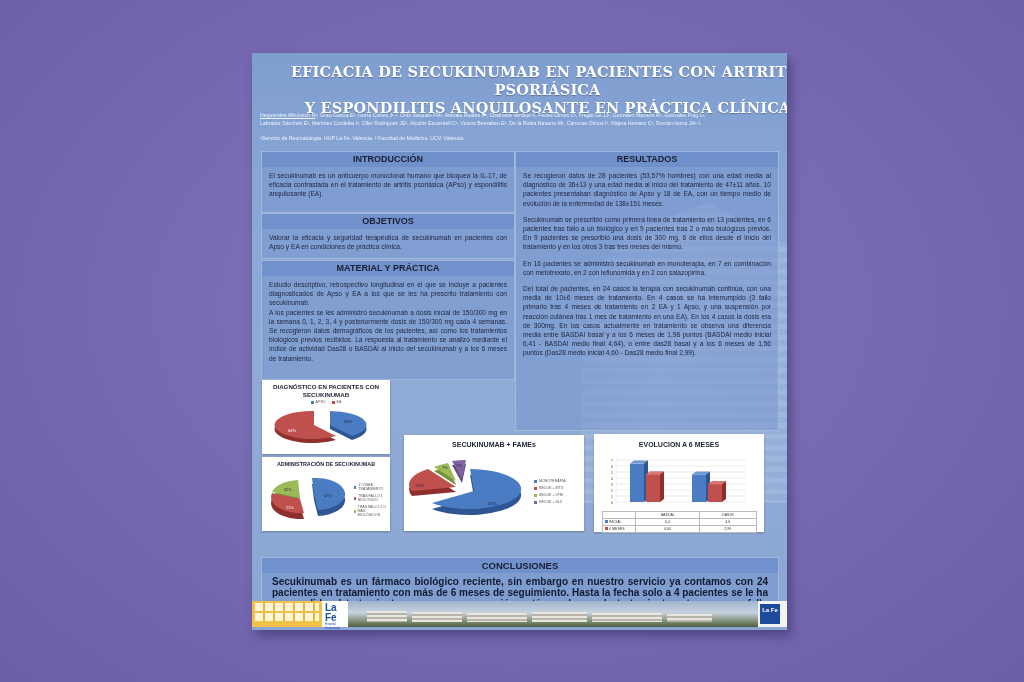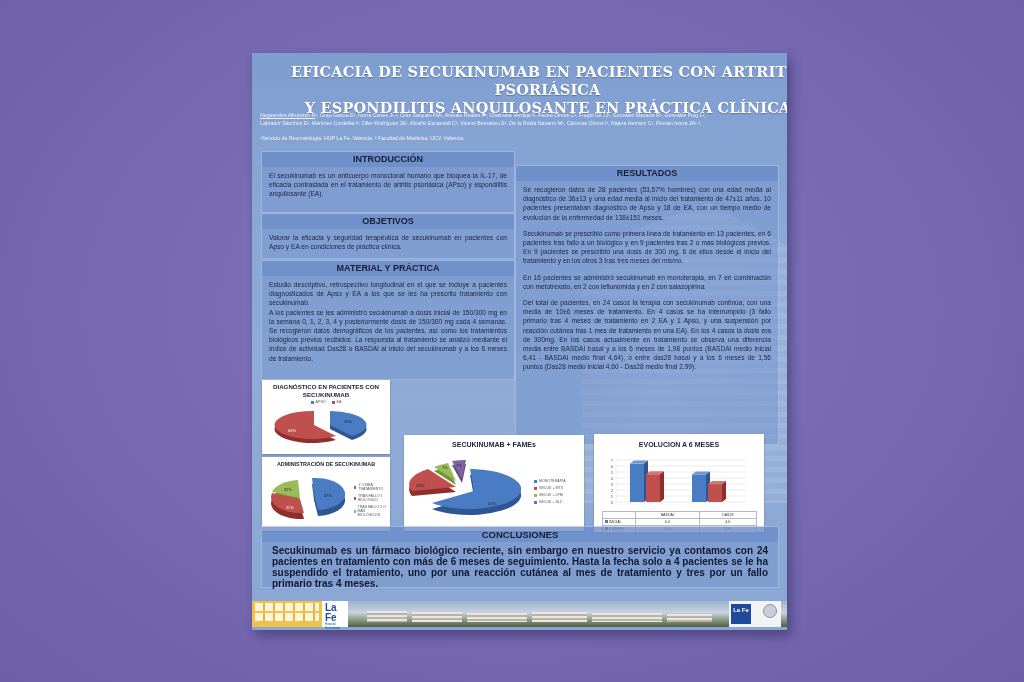--- a/index.html
+++ b/index.html
@@ -67,20 +67,21 @@
   .legend { font-size:3.6px; color:#555; }
   .lg-item { display:flex; align-items:center; gap:2px; margin-bottom:3px; }
   .sw { width:3px; height:3px; display:inline-block; }
   .concl-body {
     padding:3px 10px; color:#111a30; font-weight:bold;
     font-size:10px; line-height:11px; text-align:justify;
   }
   .footer {
     position:absolute; left:0; top:548px; width:535px; height:26px;
     background: linear-gradient(180deg, #9fb3cf 0%, #c7d2df 45%, #7a8a6d 80%, #4e5d45 100%);
+    padding-left: 29px;
   }
   .bld { position:absolute; bottom:5px; background: repeating-linear-gradient(180deg,#e9e6df 0 2px,#b8b4ad 2px 4px); }
   .logo-left { position:absolute; left:0; top:0; width:70px; height:26px; background:#f1c24a; }
   .logo-left .row { height:8px; margin:2px 3px; background: repeating-linear-gradient(90deg,#fff5d8 0 8px,#e7b53a 8px 10px); }
   .lafe-box { position:absolute; left:70px; top:0; width:26px; height:26px; background:#fff; }
   .lafe-text { font-size:10px; font-weight:bold; color:#1d4fa0; padding:2px 0 0 3px; line-height:10px; }
   .lafe-sub { font-size:3px; color:#1d4fa0; padding-left:3px; line-height:3.5px; }
   .logo-right { position:absolute; right:6px; top:0; width:52px; height:26px; background:#f3f3f3; }
   .logo-right .blue { position:absolute; left:2px; top:3px; width:20px; height:20px; background:#1d4a9a; color:#fff; font-size:6px; font-weight:bold; text-align:center; line-height:12px; }
   .logo-right .seal { position:absolute; right:4px; top:3px; width:12px; height:12px; border-radius:50%; background:#c9ced8; border:1px solid #8a93a8; }
@@ -120,21 +121,21 @@
   </div>
 
   <div class="section" style="left:9px; top:207px; width:252px; height:118px;">
     <div class="sec-head">MATERIAL Y PRÁCTICA</div>
     <div class="sec-body">
       <p class="tight">Estudio descriptivo, retrospectivo longitudinal en el que se incluye a pacientes diagnosticados de Apso y EA a los que se les ha prescrito tratamiento con secukinumab.</p>
       <p class="tight">A los pacientes se les administró secukinumab a dosis inicial de 150/300 mg en la semana 0, 1, 2, 3, 4 y posteriormente dosis de 150/300 mg cada 4 semanas. Se recogieron datos demográficos de los pacientes, así como los tratamientos biológicos previos recibidos. La respuesta al tratamiento se analizó mediante el índice de actividad Das28 o BASDAI al inicio del secukinumab y a los 6 meses de tratamiento.</p>
     </div>
   </div>
 
-  <div class="section" style="left:263px; top:98px; width:262px; height:278px;margin-top:14px;">
+  <div class="section" style="left:263px; top:98px; width:262px; height:278px;">
     <div class="sec-head">RESULTADOS</div>
     <div class="sec-body">
       <p>Se recogieron datos de 28 pacientes (53,57% hombres) con una edad media al diagnóstico de 36±13 y una edad media al inicio del tratamiento de 47±11 años. 10 pacientes presentaban diagnóstico de Apso y 18 de EA, con un tiempo medio de evolución de la enfermedad de 138±151 meses.</p>
       <p>Secukinumab se prescribió como primera línea de tratamiento en 13 pacientes, en 6 pacientes tras fallo a un biológico y en 9 pacientes tras 2 o más biológicos previos. En 9 pacientes se prescribió una dosis de 300 mg, 6 de ellos desde el inicio del tratamiento y en los otros 3 tras tres meses del mismo.</p>
       <p>En 16 pacientes se administró secukinumab en monoterapia, en 7 en combinación con metotrexato, en 2 con leflunomida y en 2 con salazopirina.</p>
       <p class="tight">Del total de pacientes, en 24 casos la terapia con secukinumab continúa, con una media de 10±6 meses de tratamiento. En 4 casos se ha interrumpido (3 fallo primario tras 4 meses de tratamiento en 2 EA y 1 Apso, y una suspensión por reacción cutánea tras 1 mes de tratamiento en una EA). En los 4 casos la dosis era de 300mg. En los casos actualmente en tratamiento se observa una diferencia media entre BASDAI basal y a los 6 meses de 1,98 puntos (BASDAI medio inicial 6,41 - BASDAI medio final 4,64), o entre das28 basal y a los 6 meses de 1,56 puntos (Das28 medio inicial 4,60 - Das28 medio final 2,99).</p>
     </div>
   </div>
 
   <div class="chart-card" style="left:10px; top:327px; width:128px; height:74px;">
@@ -288,21 +289,21 @@
           </tr>
       <tr>
             <td class="lbl"><span class="sw" style="background:#c0504d;"></span> <span>6 MESES</span></td>
             <td>4,64</td>
             <td>2,99</td>
           </tr>
     </tbody>
       </table>
   </div>
 
-  <div class="section" style="left:9px; top:473px; width:516px; height:60px;">
+  <div class="section" style="left:9px; top:504px; width:516px; height:60px;">
     <div class="sec-head" style="font-size:9.5px;">CONCLUSIONES</div>
     <div class="concl-body">Secukinumab es un fármaco biológico reciente, sin embargo en nuestro servicio ya contamos con 24 pacientes en tratamiento con más de 6 meses de seguimiento. Hasta la fecha solo a 4 pacientes se le ha suspendido el tratamiento, uno por una reacción cutánea al mes de tratamiento y tres por un fallo primario tras 4 meses.</div>
   </div>
 
   <div class="footer">
     <div class="bld" style="left:115px; width:40px; height:11px;"></div>
     <div class="bld" style="left:160px; width:50px; height:10px;"></div>
     <div class="bld" style="left:215px; width:60px; height:9px;"></div>
     <div class="bld" style="left:280px; width:55px; height:10px;"></div>
     <div class="bld" style="left:340px; width:70px; height:9px;"></div>

